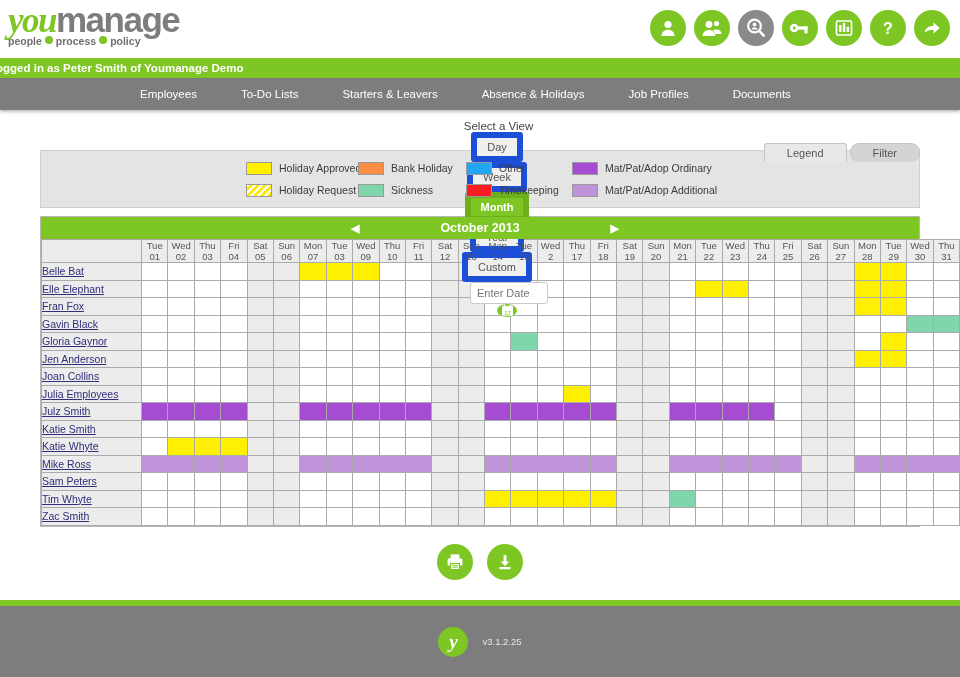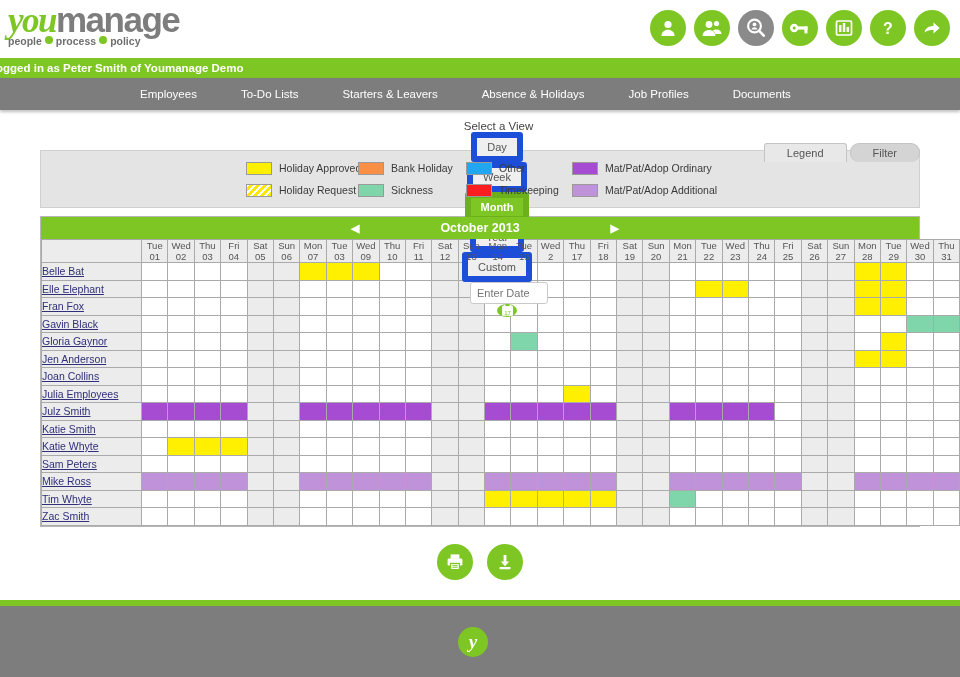--- a/index.html
+++ b/index.html
@@ -783,20 +783,54 @@
             <td class="day"></td>
             <td class="day"></td>
             <td class="day we"></td>
             <td class="day we"></td>
             <td class="day"></td>
             <td class="day"></td>
             <td class="day"></td>
             <td class="day"></td>
           </tr>
           <tr>
+            <td class="namecell"><a>Mike Ross</a></td>
+            <td class="day" style="background: rgb(192, 146, 218);"></td>
+            <td class="day" style="background: rgb(192, 146, 218);"></td>
+            <td class="day" style="background: rgb(192, 146, 218);"></td>
+            <td class="day" style="background: rgb(192, 146, 218);"></td>
+            <td class="day we"></td>
+            <td class="day we"></td>
+            <td class="day" style="background: rgb(192, 146, 218);"></td>
+            <td class="day" style="background: rgb(192, 146, 218);"></td>
+            <td class="day" style="background: rgb(192, 146, 218);"></td>
+            <td class="day" style="background: rgb(192, 146, 218);"></td>
+            <td class="day" style="background: rgb(192, 146, 218);"></td>
+            <td class="day we"></td>
+            <td class="day we"></td>
+            <td class="day" style="background: rgb(192, 146, 218);"></td>
+            <td class="day" style="background: rgb(192, 146, 218);"></td>
+            <td class="day" style="background: rgb(192, 146, 218);"></td>
+            <td class="day" style="background: rgb(192, 146, 218);"></td>
+            <td class="day" style="background: rgb(192, 146, 218);"></td>
+            <td class="day we"></td>
+            <td class="day we"></td>
+            <td class="day" style="background: rgb(192, 146, 218);"></td>
+            <td class="day" style="background: rgb(192, 146, 218);"></td>
+            <td class="day" style="background: rgb(192, 146, 218);"></td>
+            <td class="day" style="background: rgb(192, 146, 218);"></td>
+            <td class="day" style="background: rgb(192, 146, 218);"></td>
+            <td class="day we"></td>
+            <td class="day we"></td>
+            <td class="day" style="background: rgb(192, 146, 218);"></td>
+            <td class="day" style="background: rgb(192, 146, 218);"></td>
+            <td class="day" style="background: rgb(192, 146, 218);"></td>
+            <td class="day" style="background: rgb(192, 146, 218);"></td>
+          </tr>
+          <tr>
             <td class="namecell"><a>Sam Peters</a></td>
             <td class="day"></td>
             <td class="day"></td>
             <td class="day"></td>
             <td class="day"></td>
             <td class="day we"></td>
             <td class="day we"></td>
             <td class="day"></td>
             <td class="day"></td>
             <td class="day"></td>
@@ -815,54 +849,20 @@
             <td class="day"></td>
             <td class="day"></td>
             <td class="day"></td>
             <td class="day"></td>
             <td class="day we"></td>
             <td class="day we"></td>
             <td class="day"></td>
             <td class="day"></td>
             <td class="day"></td>
             <td class="day"></td>
-          </tr>
-          <tr>
-            <td class="namecell"><a>Mike Ross</a></td>
-            <td class="day" style="background: rgb(192, 146, 218);"></td>
-            <td class="day" style="background: rgb(192, 146, 218);"></td>
-            <td class="day" style="background: rgb(192, 146, 218);"></td>
-            <td class="day" style="background: rgb(192, 146, 218);"></td>
-            <td class="day we"></td>
-            <td class="day we"></td>
-            <td class="day" style="background: rgb(192, 146, 218);"></td>
-            <td class="day" style="background: rgb(192, 146, 218);"></td>
-            <td class="day" style="background: rgb(192, 146, 218);"></td>
-            <td class="day" style="background: rgb(192, 146, 218);"></td>
-            <td class="day" style="background: rgb(192, 146, 218);"></td>
-            <td class="day we"></td>
-            <td class="day we"></td>
-            <td class="day" style="background: rgb(192, 146, 218);"></td>
-            <td class="day" style="background: rgb(192, 146, 218);"></td>
-            <td class="day" style="background: rgb(192, 146, 218);"></td>
-            <td class="day" style="background: rgb(192, 146, 218);"></td>
-            <td class="day" style="background: rgb(192, 146, 218);"></td>
-            <td class="day we"></td>
-            <td class="day we"></td>
-            <td class="day" style="background: rgb(192, 146, 218);"></td>
-            <td class="day" style="background: rgb(192, 146, 218);"></td>
-            <td class="day" style="background: rgb(192, 146, 218);"></td>
-            <td class="day" style="background: rgb(192, 146, 218);"></td>
-            <td class="day" style="background: rgb(192, 146, 218);"></td>
-            <td class="day we"></td>
-            <td class="day we"></td>
-            <td class="day" style="background: rgb(192, 146, 218);"></td>
-            <td class="day" style="background: rgb(192, 146, 218);"></td>
-            <td class="day" style="background: rgb(192, 146, 218);"></td>
-            <td class="day" style="background: rgb(192, 146, 218);"></td>
           </tr>
           <tr>
             <td class="namecell"><a>Tim Whyte</a></td>
             <td class="day"></td>
             <td class="day"></td>
             <td class="day"></td>
             <td class="day"></td>
             <td class="day we"></td>
             <td class="day we"></td>
             <td class="day"></td>
@@ -947,17 +947,18 @@
     </div>
   </div>
 
   <div style="position:absolute;left:0;bottom:0;width:960px;">
     <div style="height:6px;background:#7dc623;"></div>
     <div style="height:71px;background:#7d7d7d;display:flex;align-items:center;justify-content:center;gap:14px;">
       <div style="width:30px;height:30px;border-radius:50%;background:#7dc623;display:flex;align-items:center;justify-content:center;">
         <span style="color:#fff;font-family:'Liberation Serif',serif;font-style:italic;font-size:19px;font-weight:bold;">y</span>
       </div>
       <div style="text-align:center;color:#e6e6e6;font-size:9.5px;line-height:14px;">
+        <div>v3.1.2.25</div>
       </div>
     </div>
   </div>
 
 </div>
 
 </body></html>

